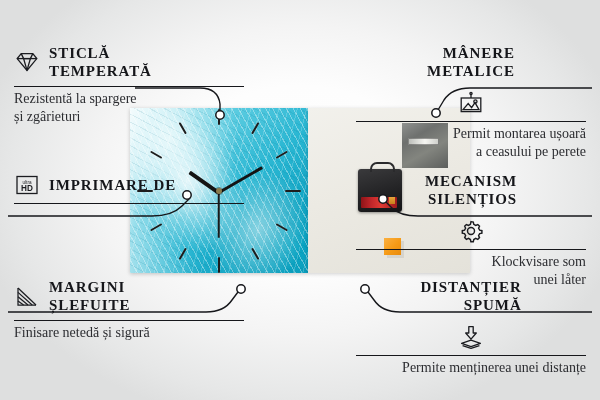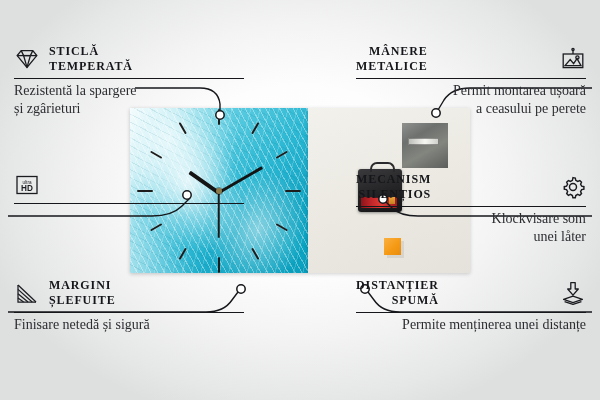--- a/index.html
+++ b/index.html
@@ -107,23 +107,23 @@
   .hand.min b{display:block;width:50px;height:3px;background:#141414;border-radius:2px 1px 1px 2px;}
   .hand.sec b{display:block;width:46px;height:1.5px;background:#1a1a1a;}
   .pivot{
     position:absolute;left:50%;top:50%;width:6px;height:6px;margin:-3px 0 0 -3px;
     background:#8a7b4d;border-radius:50%;box-shadow:0 0 0 1px rgba(0,0,0,.35);
   }
 
   
   .feat{position:absolute;width:230px;}
   .feat .head{display:flex;align-items:center;gap:9px;}
-  .feat.right .head{justify-content:space-between;}
+  .feat.right .head{justify-content:flex-end;flex-direction:column;}
   .feat .title{
-    font-size:12px;font-weight:bold;letter-spacing:.9px;color:#15161a;
+    font-size:15px;font-weight:bold;letter-spacing:.9px;color:#15161a;
     line-height:1.22;text-transform:uppercase;font-family:"Liberation Serif",serif;
   }
   .feat .rule{
     height:0;border-top:1.4px solid #16171b;margin-top:5px;
   }
   .feat .desc{
     font-size:14px;color:#2c2d31;line-height:1.3;margin-top:3px;
     font-family:"Liberation Serif",serif;
   }
   .feat.right .title,.feat.right .desc{text-align:right;}
@@ -265,21 +265,21 @@
   <div class="feat left l2">
     <div class="head">
       <span class="ico">
         <svg viewBox="0 0 26 26">
           <rect x="3" y="4.5" width="20" height="17" fill="none" stroke="#1b1c20" stroke-width="1.3"></rect>
           <text x="13" y="11.6" font-size="4.6" font-family="Liberation Sans, sans-serif" text-anchor="middle" fill="#1b1c20">ultra</text>
           <text x="13" y="19.2" font-size="8.2" font-weight="bold" font-family="Liberation Sans, sans-serif" text-anchor="middle" fill="#1b1c20">HD</text>
         </svg>
       </span>
       <span class="title">
-        <br>
+        <span>IMPRIMARE DE</span><br>
       </span>
     </div>
     <div class="rule"></div>
   </div>
 
   <div class="feat left l3">
     <div class="head">
       <span class="ico">
         <svg viewBox="0 0 26 26">
             <g stroke="#1b1c20" stroke-width="1.25" fill="none">

